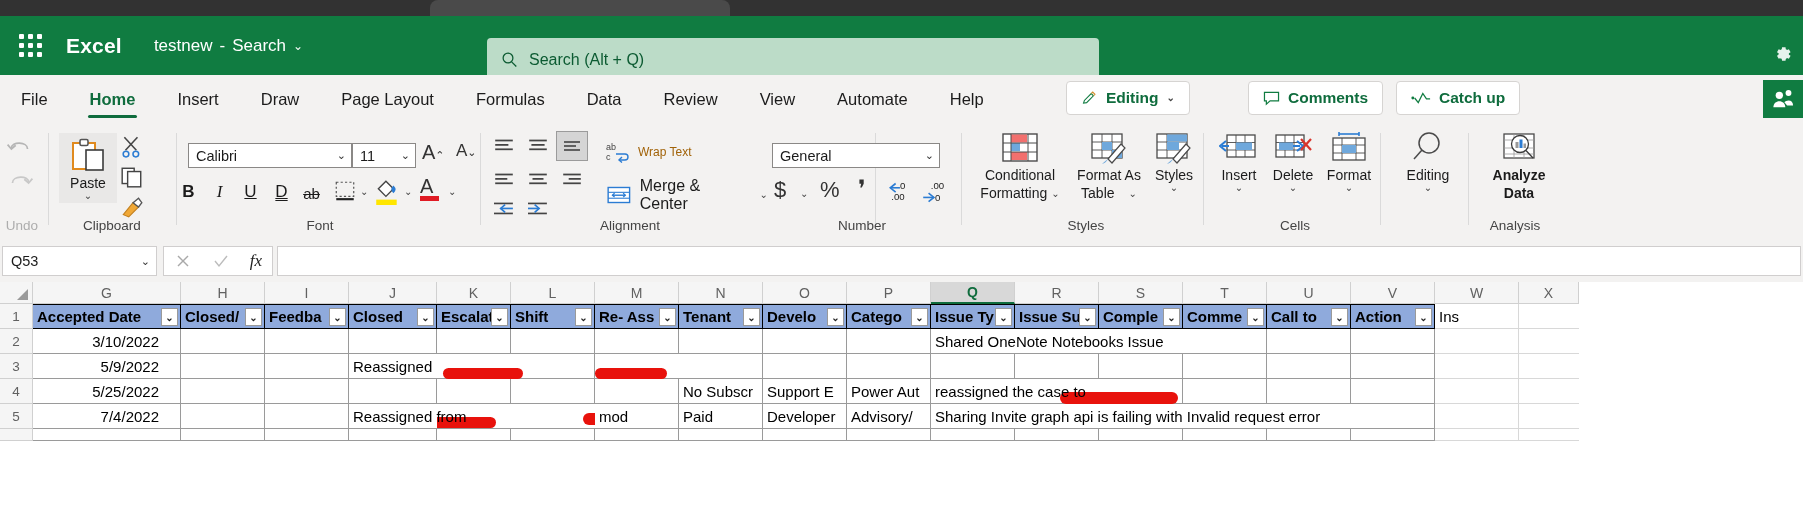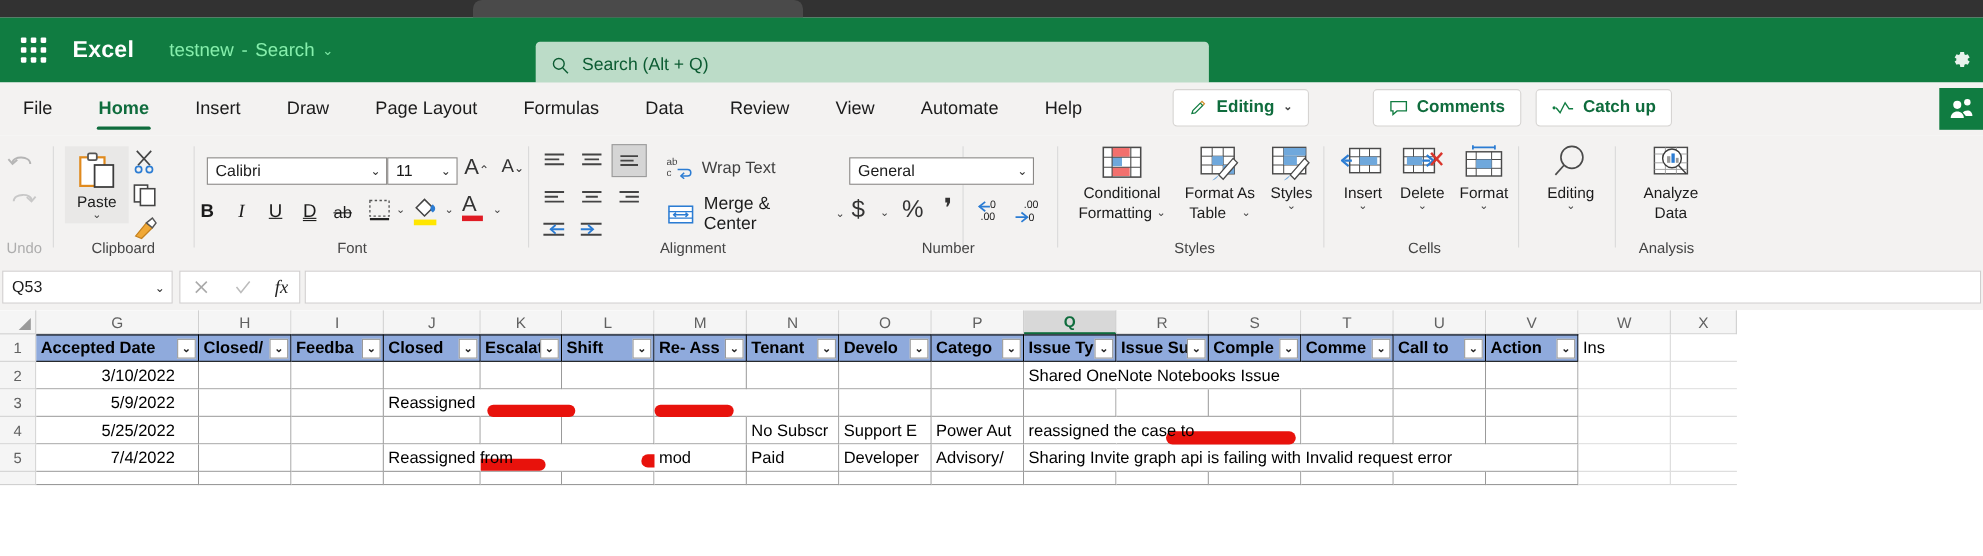--- a/index.html
+++ b/index.html
@@ -18,21 +18,21 @@
 
   
   .titlebar {
     position:absolute; left:0; top:16px; width:1803px; height:59px;
     background:#107c41; display:flex; align-items:center;
   }
   .waffle { width:44px; margin-left:8px; display:flex; justify-content:center; }
   .waffle-grid { display:grid; grid-template-columns:repeat(3,5px); grid-template-rows:repeat(3,5px); gap:4px; }
   .waffle-grid i { display:block; width:5px; height:5px; background:#fff; border-radius:1px; }
   .app-name { color:#fff; font-size:21px; font-weight:bold; margin-left:14px; letter-spacing:.2px; }
-  .doc-title { color:#86efac; font-size:17px; margin-left:32px; display:flex; align-items:center; gap:7px; }
+  .doc-title { color:#ffffff; font-size:17px; margin-left:32px; display:flex; align-items:center; gap:7px; }
   .doc-title .chev { font-size:12px; opacity:.95; }
   .searchbox {
     position:absolute; left:487px; top:22px; width:612px; height:43px;
     background:#bcdcc8; border-radius:4px; display:flex; align-items:center; padding:0 14px; gap:11px;
   }
   .searchbox .ph { color:#0c5b32; font-size:16px; }
   .gear-right { position:absolute; right:10px; top:28px; color:#fff; opacity:.95; }
 
   
   .tabbar {
@@ -377,21 +377,21 @@
         </svg>
     </div>
 
     <div style="position:absolute; left:118px; top:18px; display:flex; align-items:center; gap:8px;">
       <svg width="24" height="22" viewBox="0 0 24 22">
         <text x="0" y="9" font-size="9" fill="#444" font-family="'Liberation Sans',sans-serif">ab</text>
         <text x="0" y="19" font-size="9" fill="#444" font-family="'Liberation Sans',sans-serif">c</text>
         <path d="M10 13 h9 a3 3 0 0 1 0 6 h-5" fill="none" stroke="#2b7cd3" stroke-width="1.4"></path>
         <polyline points="16,16 13,19 16,21.5" fill="none" stroke="#2b7cd3" stroke-width="1.4"></polyline>
       </svg>
-      <span style="font-size:15px; color:#404040;">Wrap Text</span>
+      <span style="font-size:12px; color:#a16207;">Wrap Text</span>
     </div>
     <div style="position:absolute; left:118px; top:54px; display:flex; align-items:center; gap:8px;">
       <svg width="26" height="22" viewBox="0 0 24 20">
         <rect x="2" y="3" width="20" height="14" fill="#fff" stroke="#2b7cd3" stroke-width="1.3"></rect>
         <line x1="2" y1="7.5" x2="22" y2="7.5" stroke="#2b7cd3" stroke-width="1"></line>
         <line x1="2" y1="13" x2="22" y2="13" stroke="#2b7cd3" stroke-width="1"></line>
         <line x1="6" y1="10.2" x2="18" y2="10.2" stroke="#2b7cd3" stroke-width="1.3"></line>
         <polyline points="8,8.4 6,10.2 8,12" fill="none" stroke="#2b7cd3" stroke-width="1.2"></polyline>
         <polyline points="16,8.4 18,10.2 16,12" fill="none" stroke="#2b7cd3" stroke-width="1.2"></polyline>
       </svg>
@@ -551,21 +551,21 @@
         <circle cx="18" cy="12" r="10" fill="none" stroke="#4a4a4a" stroke-width="1.5"></circle>
         <line x1="11" y1="19" x2="3" y2="28" stroke="#4a4a4a" stroke-width="1.5"></line>
       </svg>
       <span class="lbl">Editing</span>
       <span class="chev-s">⌄</span>
     </div>
   </div>
   <div class="sep" style="left:1468px;"></div>
 
   <div class="rgroup" style="left:1478px; width:90px;">
-    <div class="btn" style="position:absolute; left:0px; top:8px; width:82px;">
+    <div class="btn" style="position:absolute; left:0px; top:8px; width:82px;font-weight:bold;">
       <svg width="36" height="34" viewBox="0 0 36 34">
         <rect x="3" y="3" width="30" height="24" fill="#fff" stroke="#4a4a4a" stroke-width="1.3"></rect>
         <g stroke="#9a9a9a" stroke-width="0.8">
             <line x1="3" y1="9" x2="33" y2="9"></line>
             <line x1="3" y1="17" x2="33" y2="17"></line>
             <line x1="3" y1="23" x2="33" y2="23"></line>
             <line x1="13" y1="3" x2="13" y2="27"></line>
             <line x1="23" y1="3" x2="23" y2="27"></line>
           </g>
         <circle cx="19" cy="13" r="8.5" fill="#fff" stroke="#3a3a3a" stroke-width="1.3"></circle>

